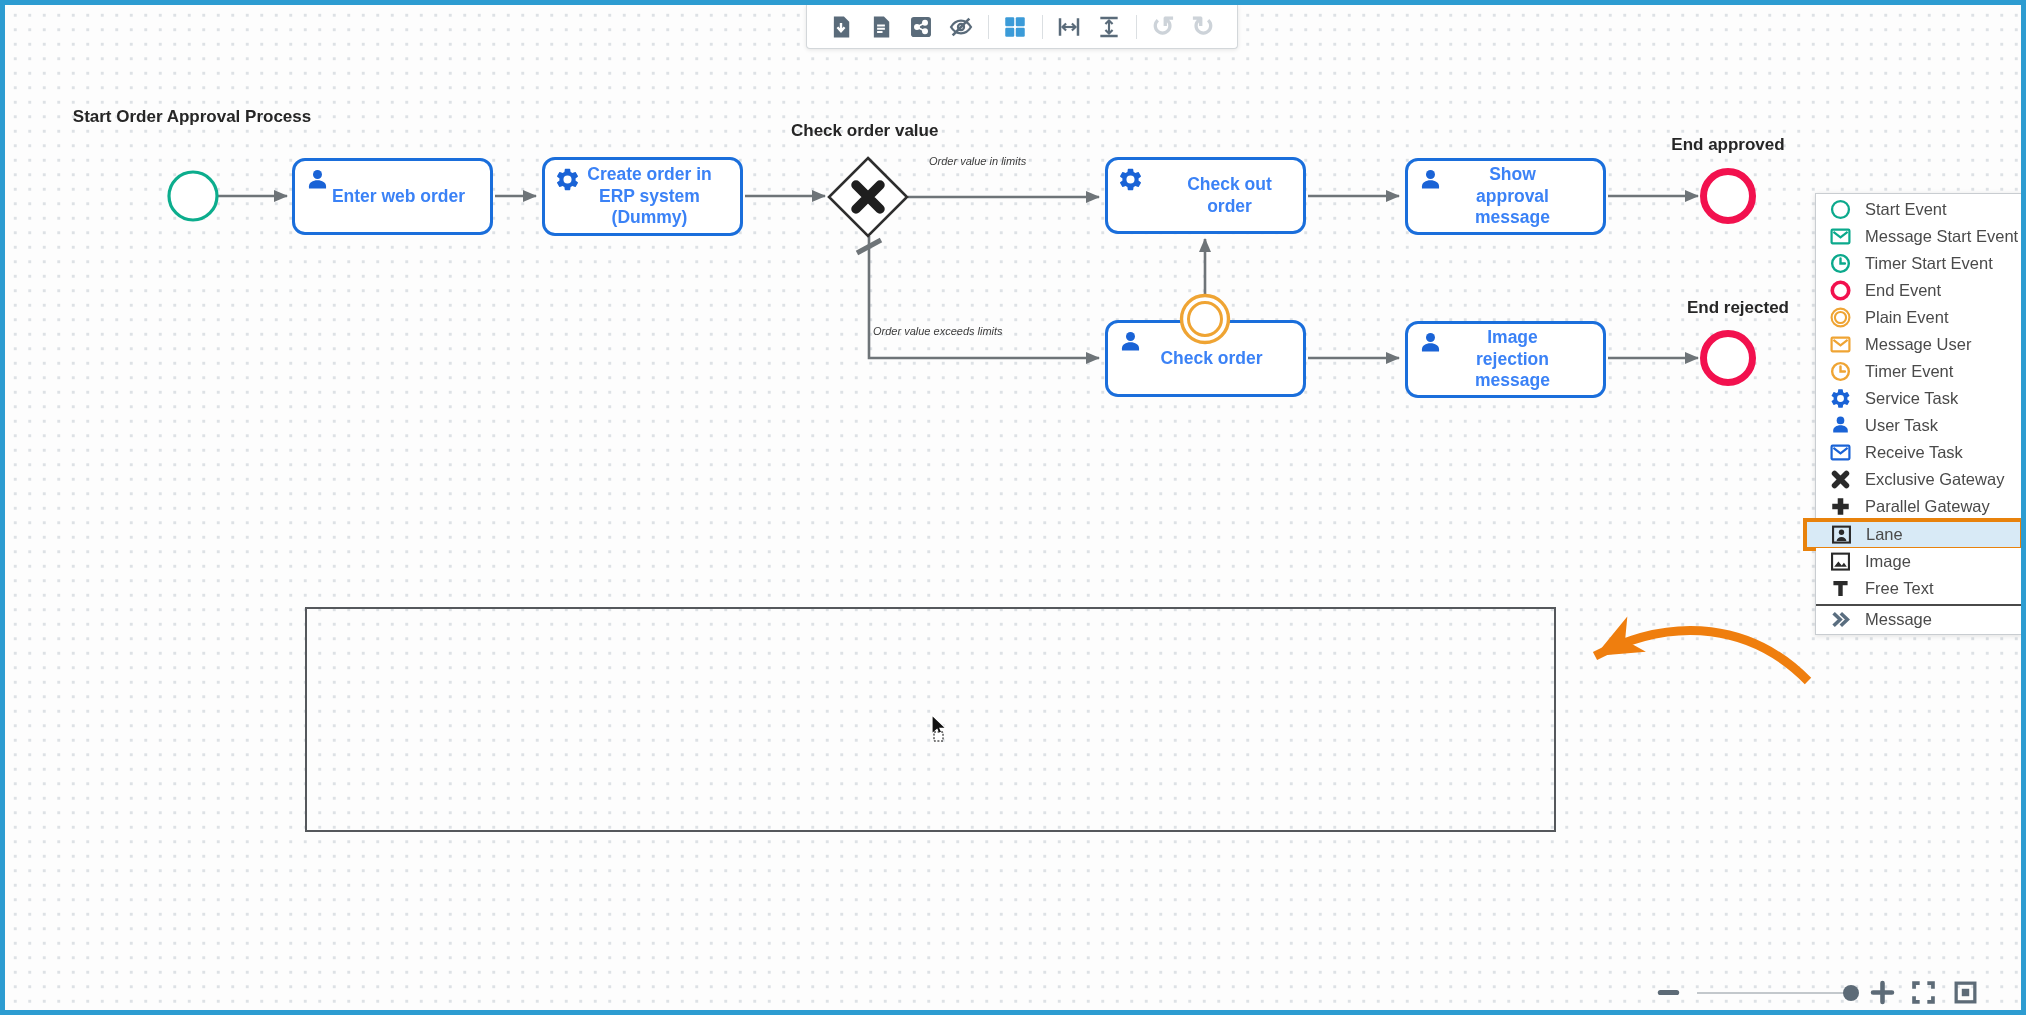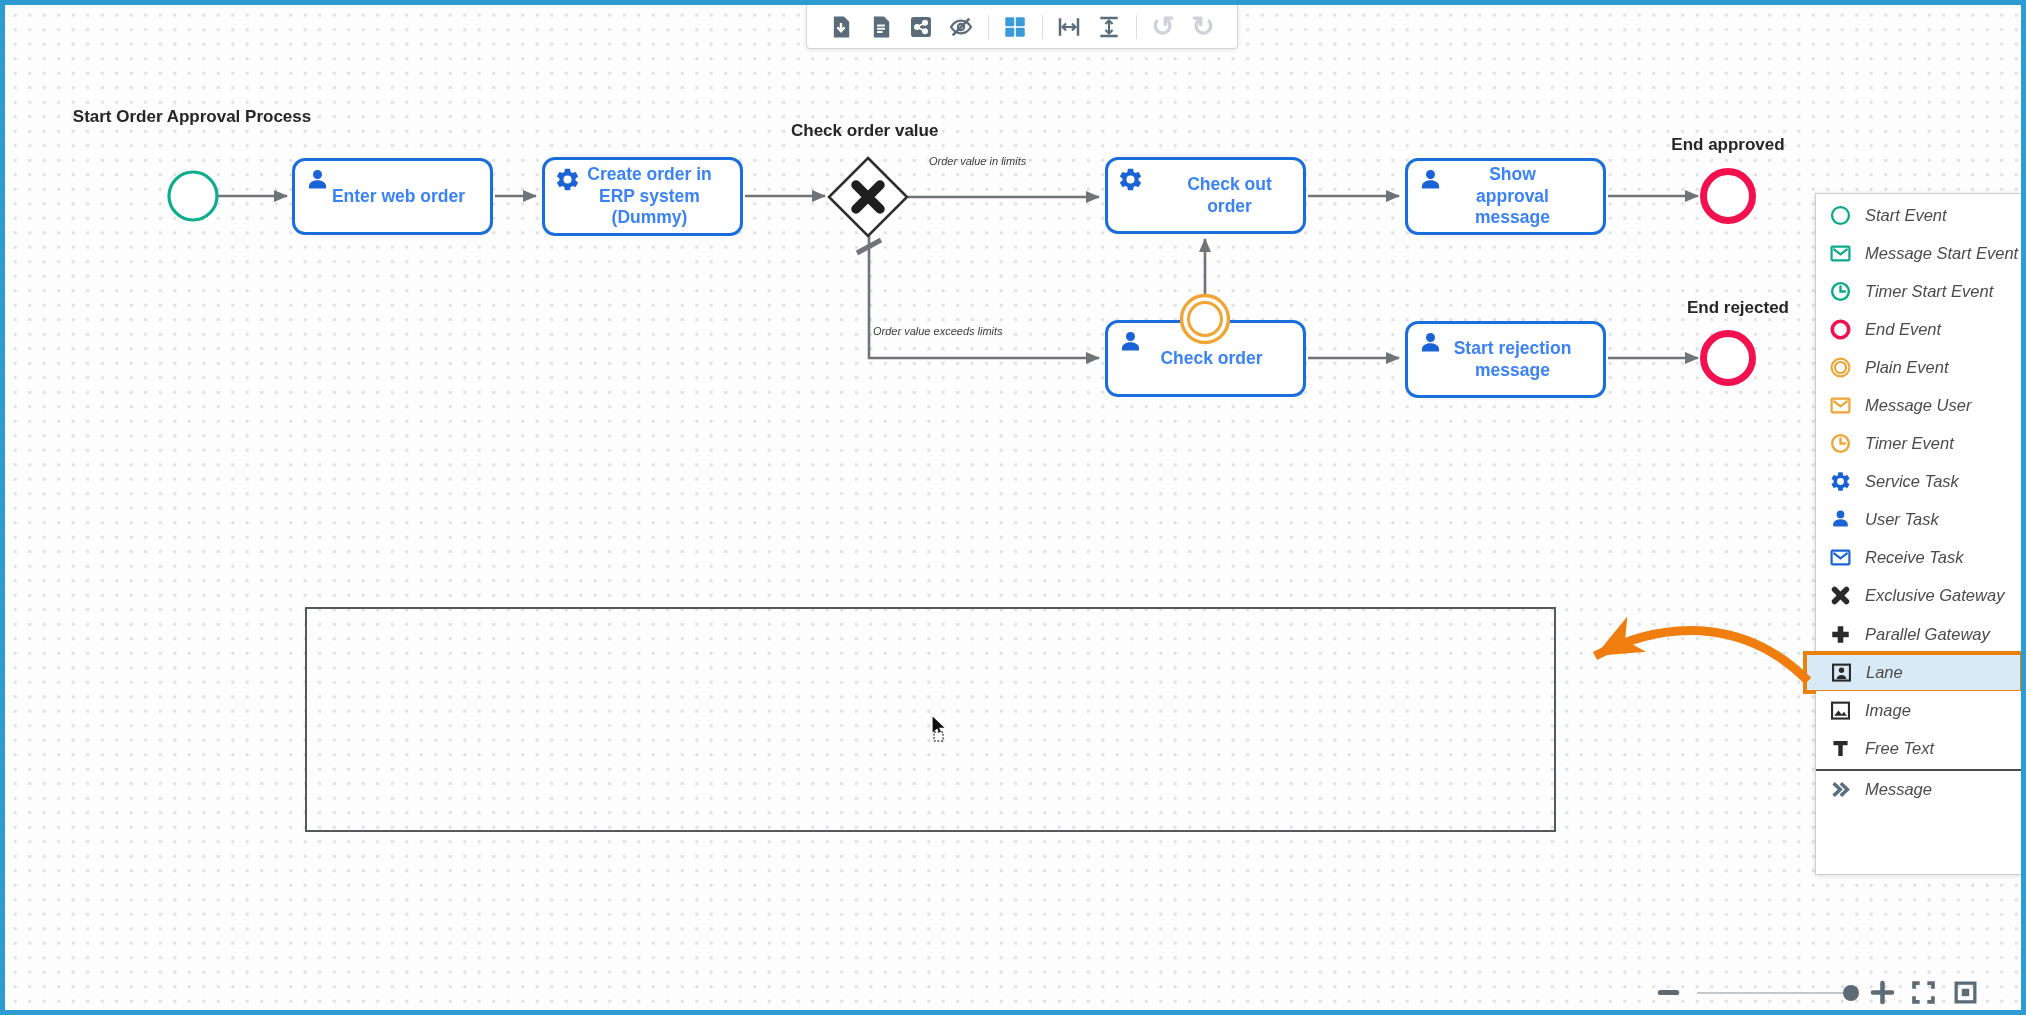--- a/index.html
+++ b/index.html
@@ -44,23 +44,23 @@
   .node-label { position:absolute; font-weight:700; font-size:17px; color:#262626; text-align:center; z-index:3; }
   .edge-label { position:absolute; font-style:italic; font-size:11px; color:#3c3c3c; white-space:nowrap; z-index:3; }
 
   .lane-rect { position:absolute; left:300px; top:602px; width:1251px; height:225px;
     border:2px solid #55585c; background:transparent; z-index:1; }
 
   .overlay { position:absolute; left:0; top:0; z-index:5; pointer-events:none; }
 
   
   .palette {
-    position:absolute; left:1810px; top:188px; width:207px; height:682px;
+    position:absolute; left:1810px; top:188px; width:207px; height:442px;
     background:#fff; border:1px solid #c9cdd1; box-shadow:0 1px 5px rgba(0,0,0,.12);
-    display:flex; flex-direction:column; z-index:4; padding:2px 0;font-style:italic;
+    display:flex; flex-direction:column; z-index:4; padding:2px 0;
   }
   .pal-item { height:38.1px; display:flex; align-items:center; gap:13px; padding-left:13px;
     font-size:16.5px; color:#4A4A4A; background:#fff; }
   .pal-item svg { width:23px; height:23px; flex:0 0 23px; }
   .pal-item.selected {
     background:#D8EAF6; border:4.5px solid #E8820C;
     height:43px; margin:-2.5px -3px -2.5px -13px; padding-left:23px;text-align:center;
   }
   .pal-item.collapse-row { border-top:2px solid #4a4a4a; margin-top:2px; }
   .ic-teal { color:#0BA98C; } .ic-red { color:#F2114E; } .ic-orange { color:#EFA433; }
@@ -265,21 +265,21 @@
   <div class="task" style="left:1400px; top:153px;">
     <span class="node-icon"><svg viewBox="0 0 24 24">
           <use href="#sym-person"></use>
         </svg></span>
     <span class="task-label" style="padding:0 30px 0 44px;">Show approval message</span>
   </div>
   <div class="task" style="left:1400px; top:316px;">
     <span class="node-icon"><svg viewBox="0 0 24 24">
           <use href="#sym-person"></use>
         </svg></span>
-    <span class="task-label" style="padding:0 30px 0 44px;">Start rejection message</span>
+    <span class="task-label" style="padding:0 30px 0 44px;">Image rejection message</span>
   </div>
 
   <div class="lane-rect"></div>
 
   <svg class="overlay" width="2026" height="1015" viewBox="0 0 2026 1015">
     <defs>
       <marker id="ah" markerUnits="userSpaceOnUse" markerWidth="14" markerHeight="12" refX="13" refY="6" orient="auto">
         <polygon points="0,0 14,6 0,12" fill="#6E7478"></polygon>
       </marker>
       <marker id="oah" markerUnits="userSpaceOnUse" markerWidth="50" markerHeight="46" refX="49" refY="23" orient="auto">

